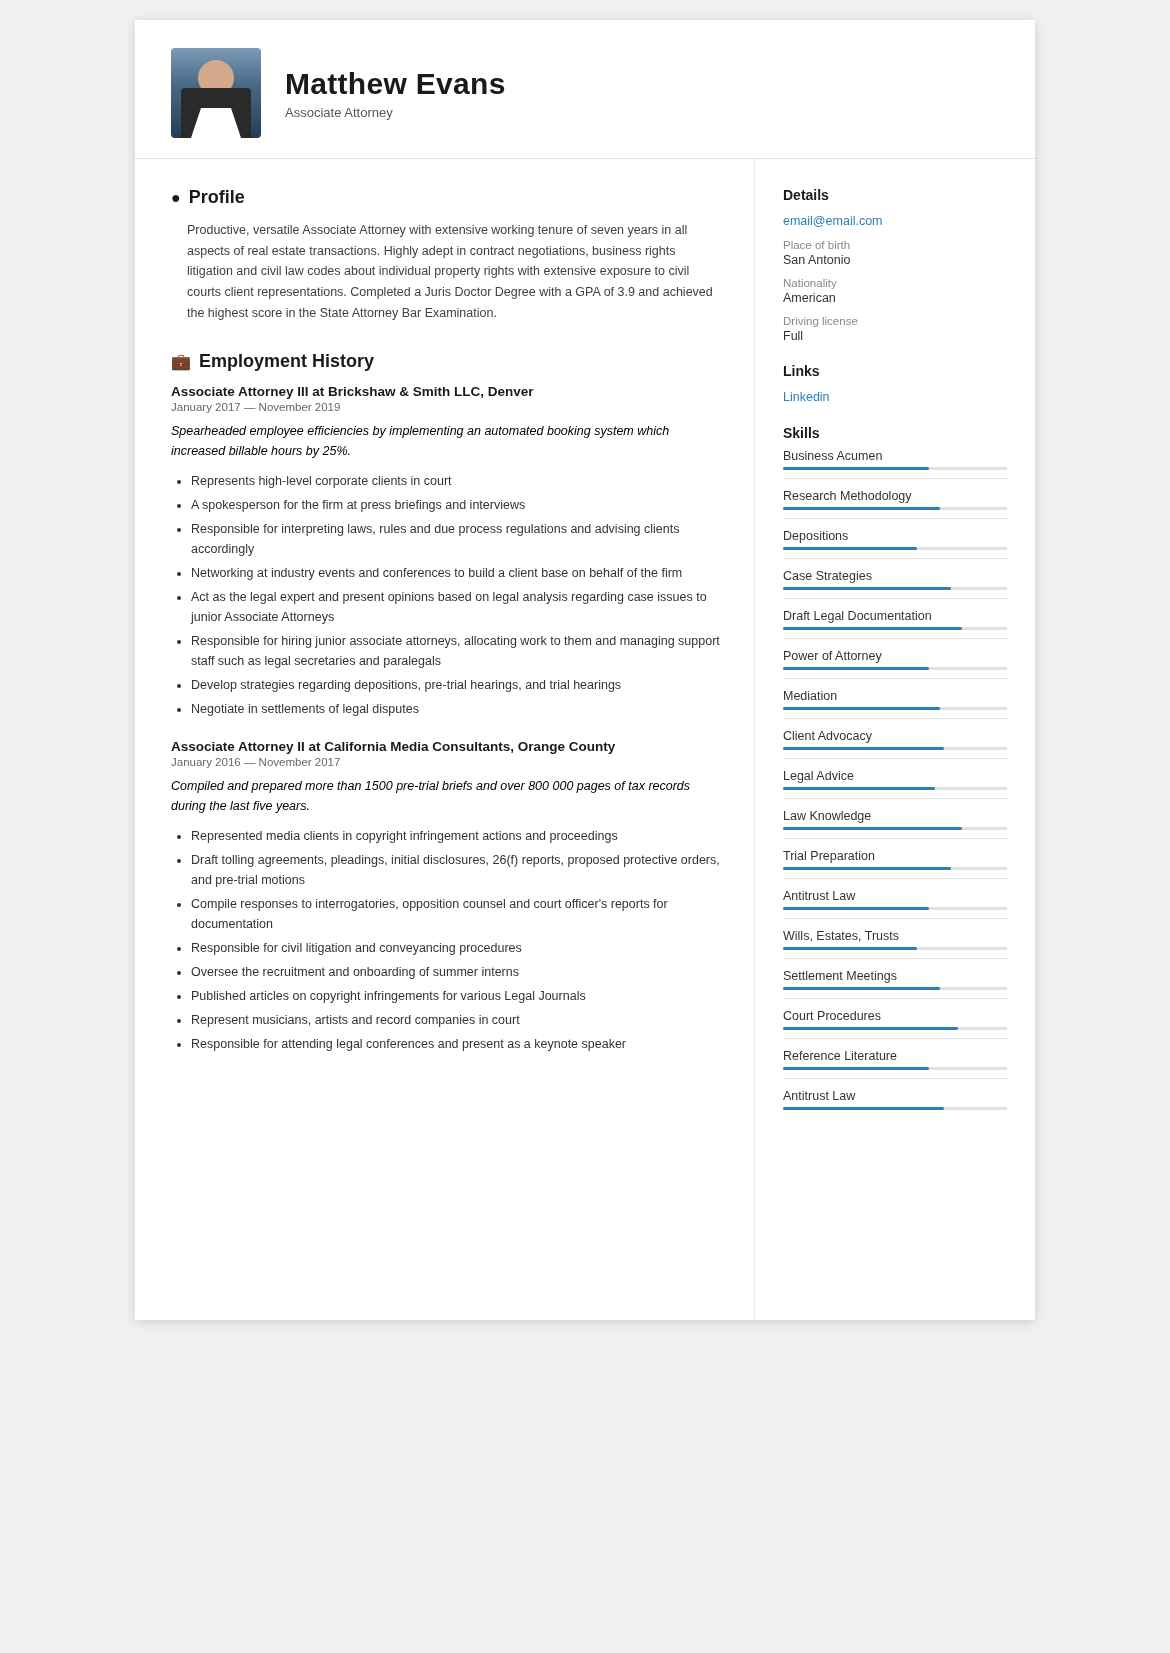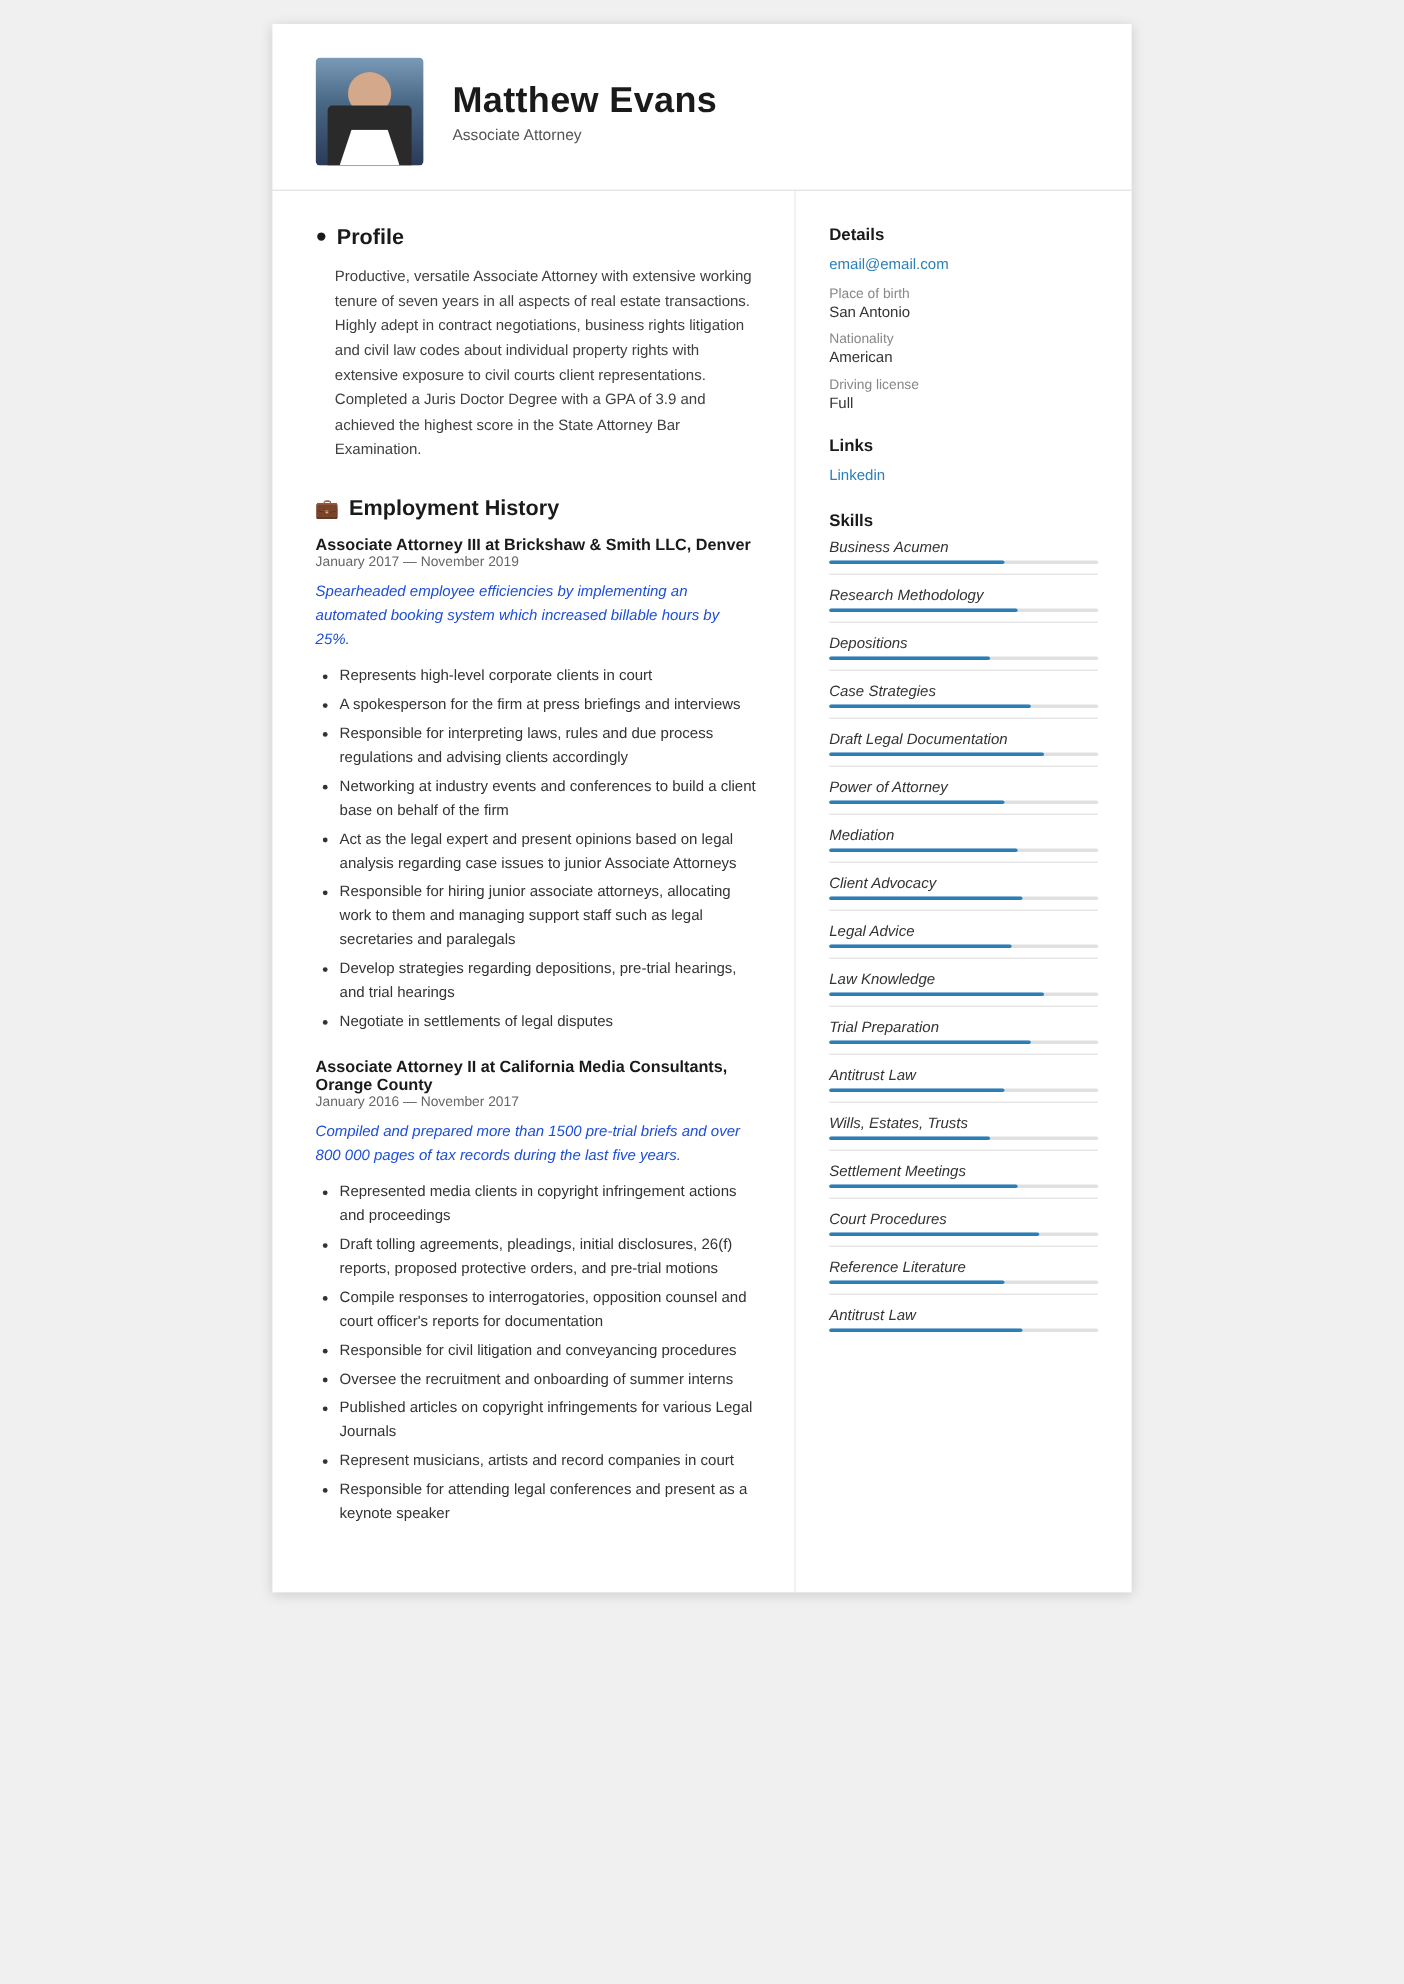--- a/index.html
+++ b/index.html
@@ -6,21 +6,21 @@
     body {
       font-family: 'Arial', sans-serif;
       background: #f0f0f0;
       display: flex;
       justify-content: center;
       align-items: flex-start;
       padding: 20px;
     }
     .resume {
       background: #fff;
-      width: 716px;
+      width: 900px;
       min-height: 1300px;
       box-shadow: 0 2px 10px rgba(0,0,0,0.15);
       display: flex;
       flex-direction: column;
     }
     
     .header {
       display: flex;
       align-items: center;
       padding: 28px 36px 20px 36px;
@@ -134,21 +134,21 @@
       margin-bottom: 2px;
     }
     .job-dates {
       font-size: 11.5px;
       color: #666;
       margin-bottom: 8px;
     }
     .job-summary {
       font-size: 12.5px;
       font-style: italic;
-      color: #1d4ed8;
+      color: #000000;
       line-height: 1.6;
       margin-bottom: 10px;
     }
     .job-bullets {
       list-style: disc;
       padding-left: 20px;
       margin-bottom: 16px;
     }
     .job-bullets li {
       font-size: 12.5px;
@@ -182,21 +182,20 @@
       color: #333;
     }
     .link-text {
       font-size: 12.5px;
       color: #2980b9;
       text-decoration: none;
     }
     
     .skill-item {
       margin-bottom: 10px;
-      font-style: italic;
     }
     .skill-name {
       font-size: 12.5px;
       color: #333;
       margin-bottom: 4px;
     }
     .skill-bar-bg {
       height: 3px;
       background: #e0e0e0;
       border-radius: 2px;

